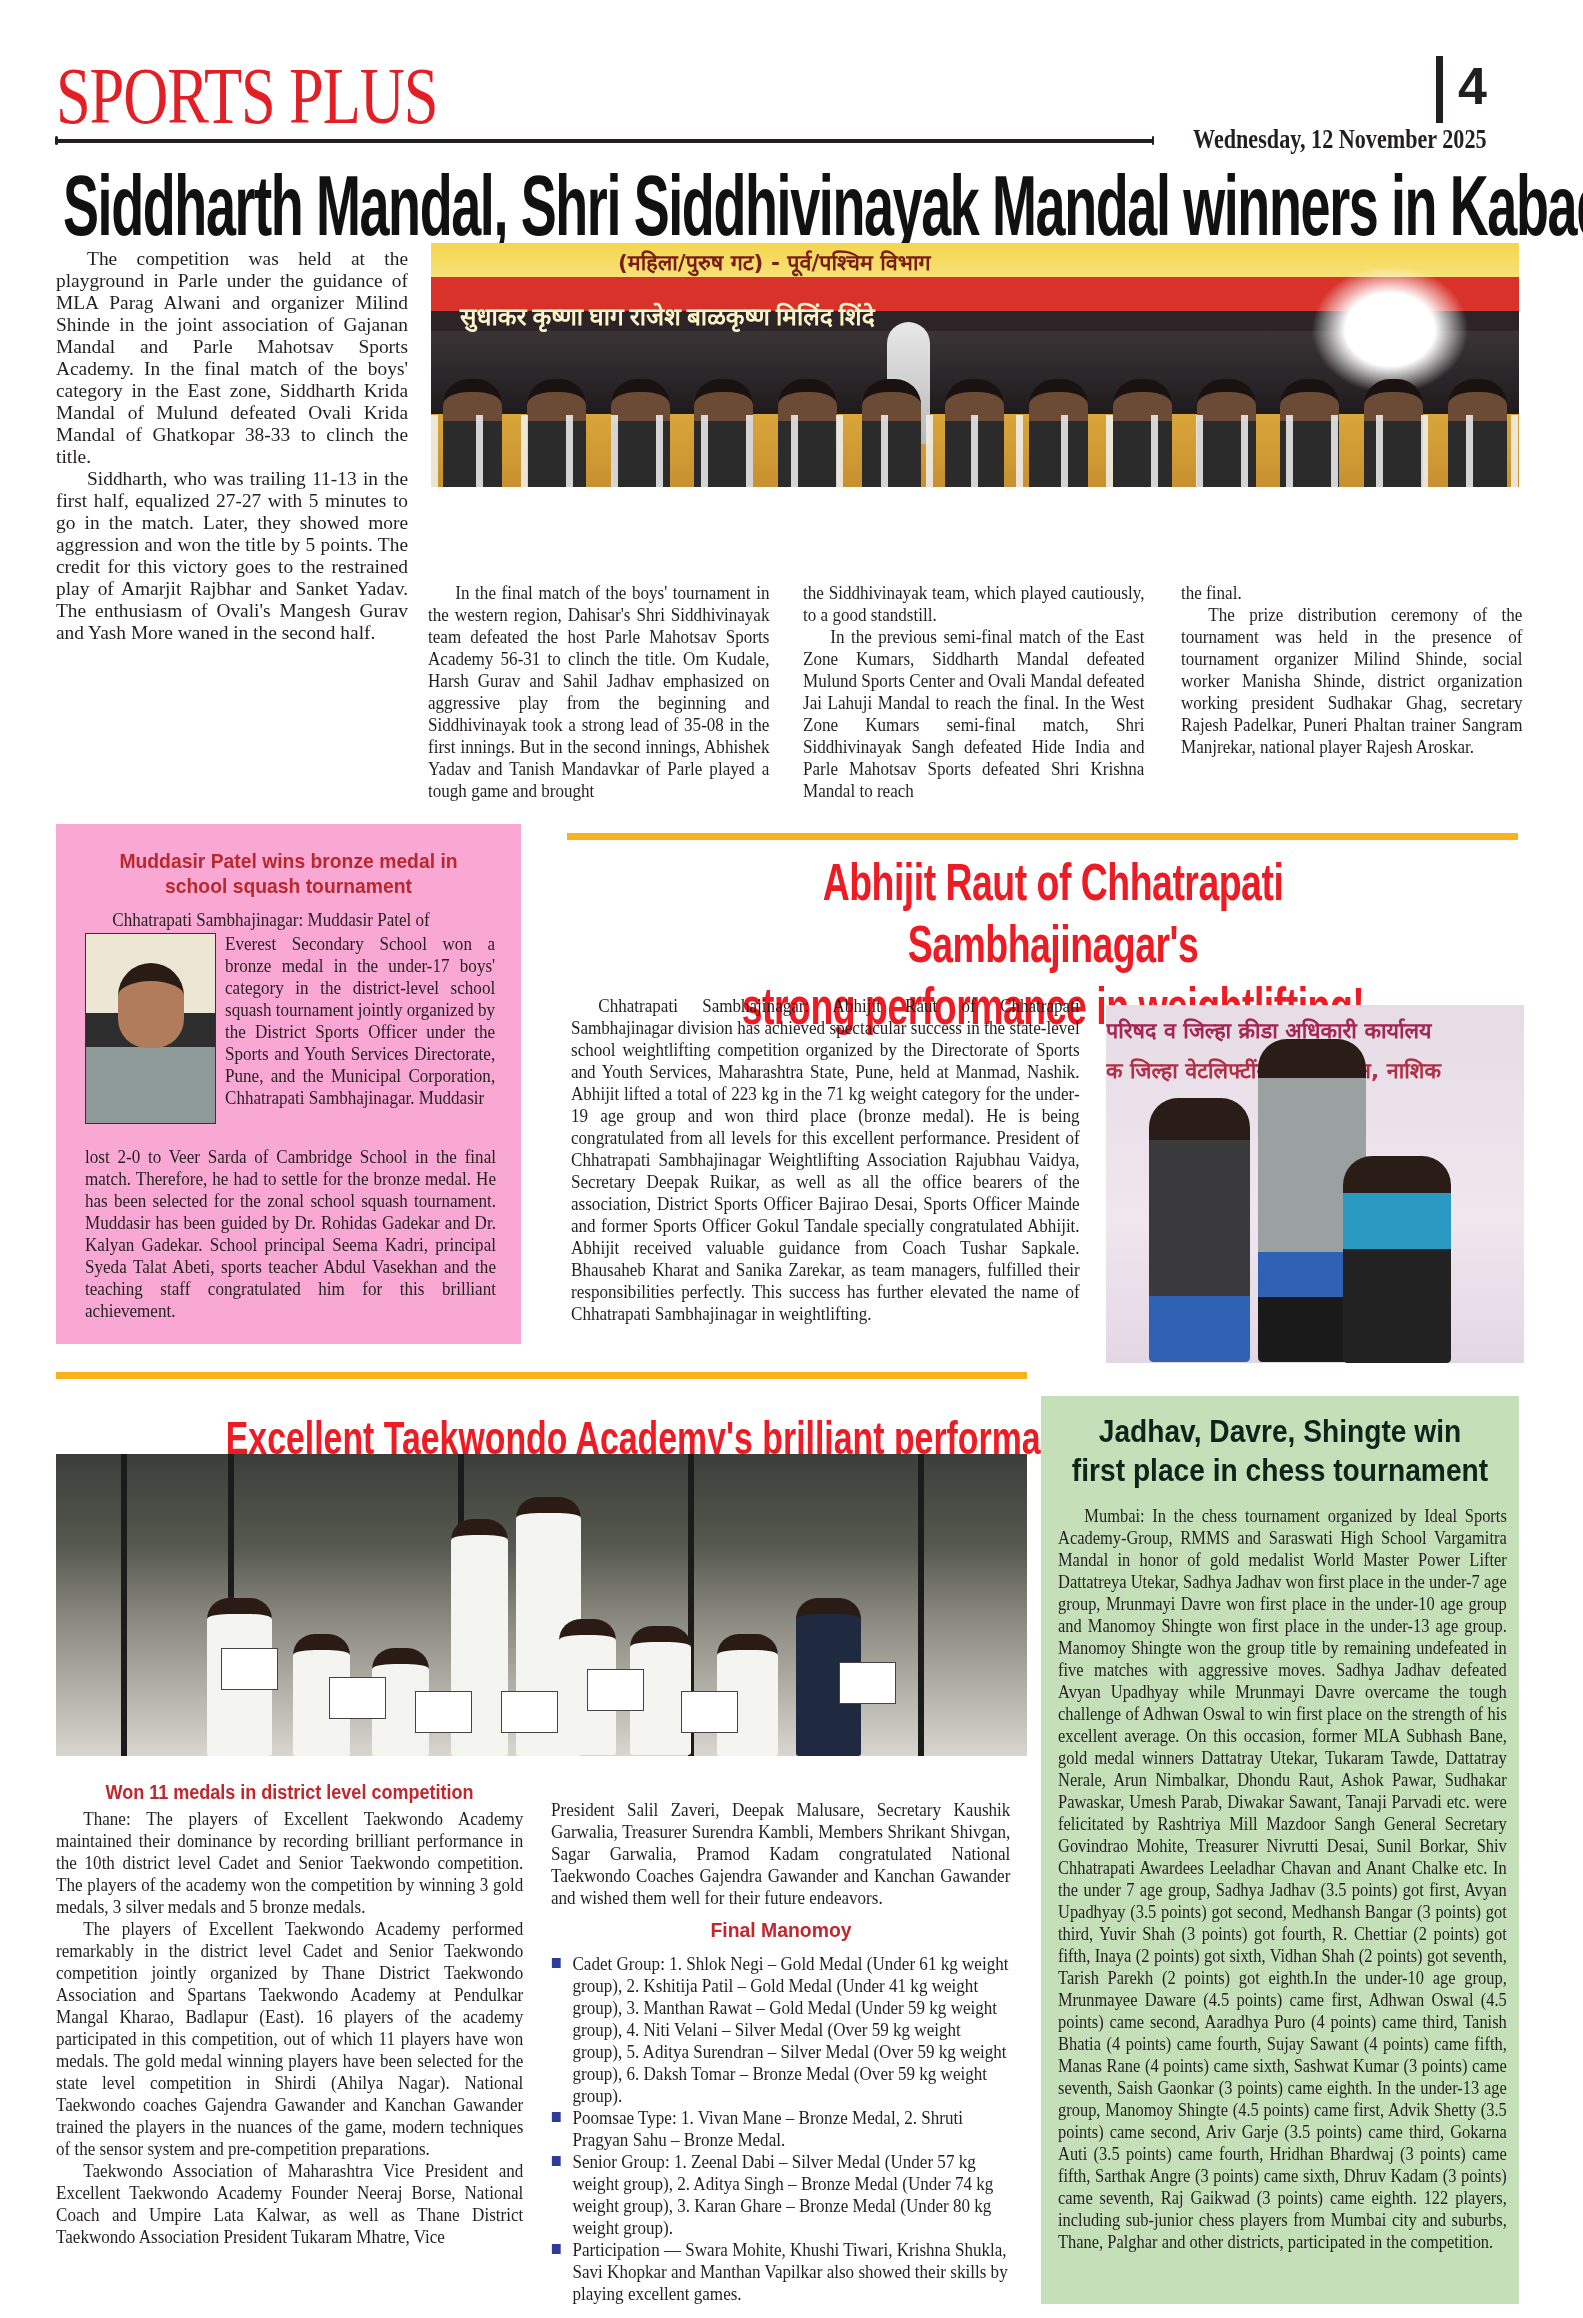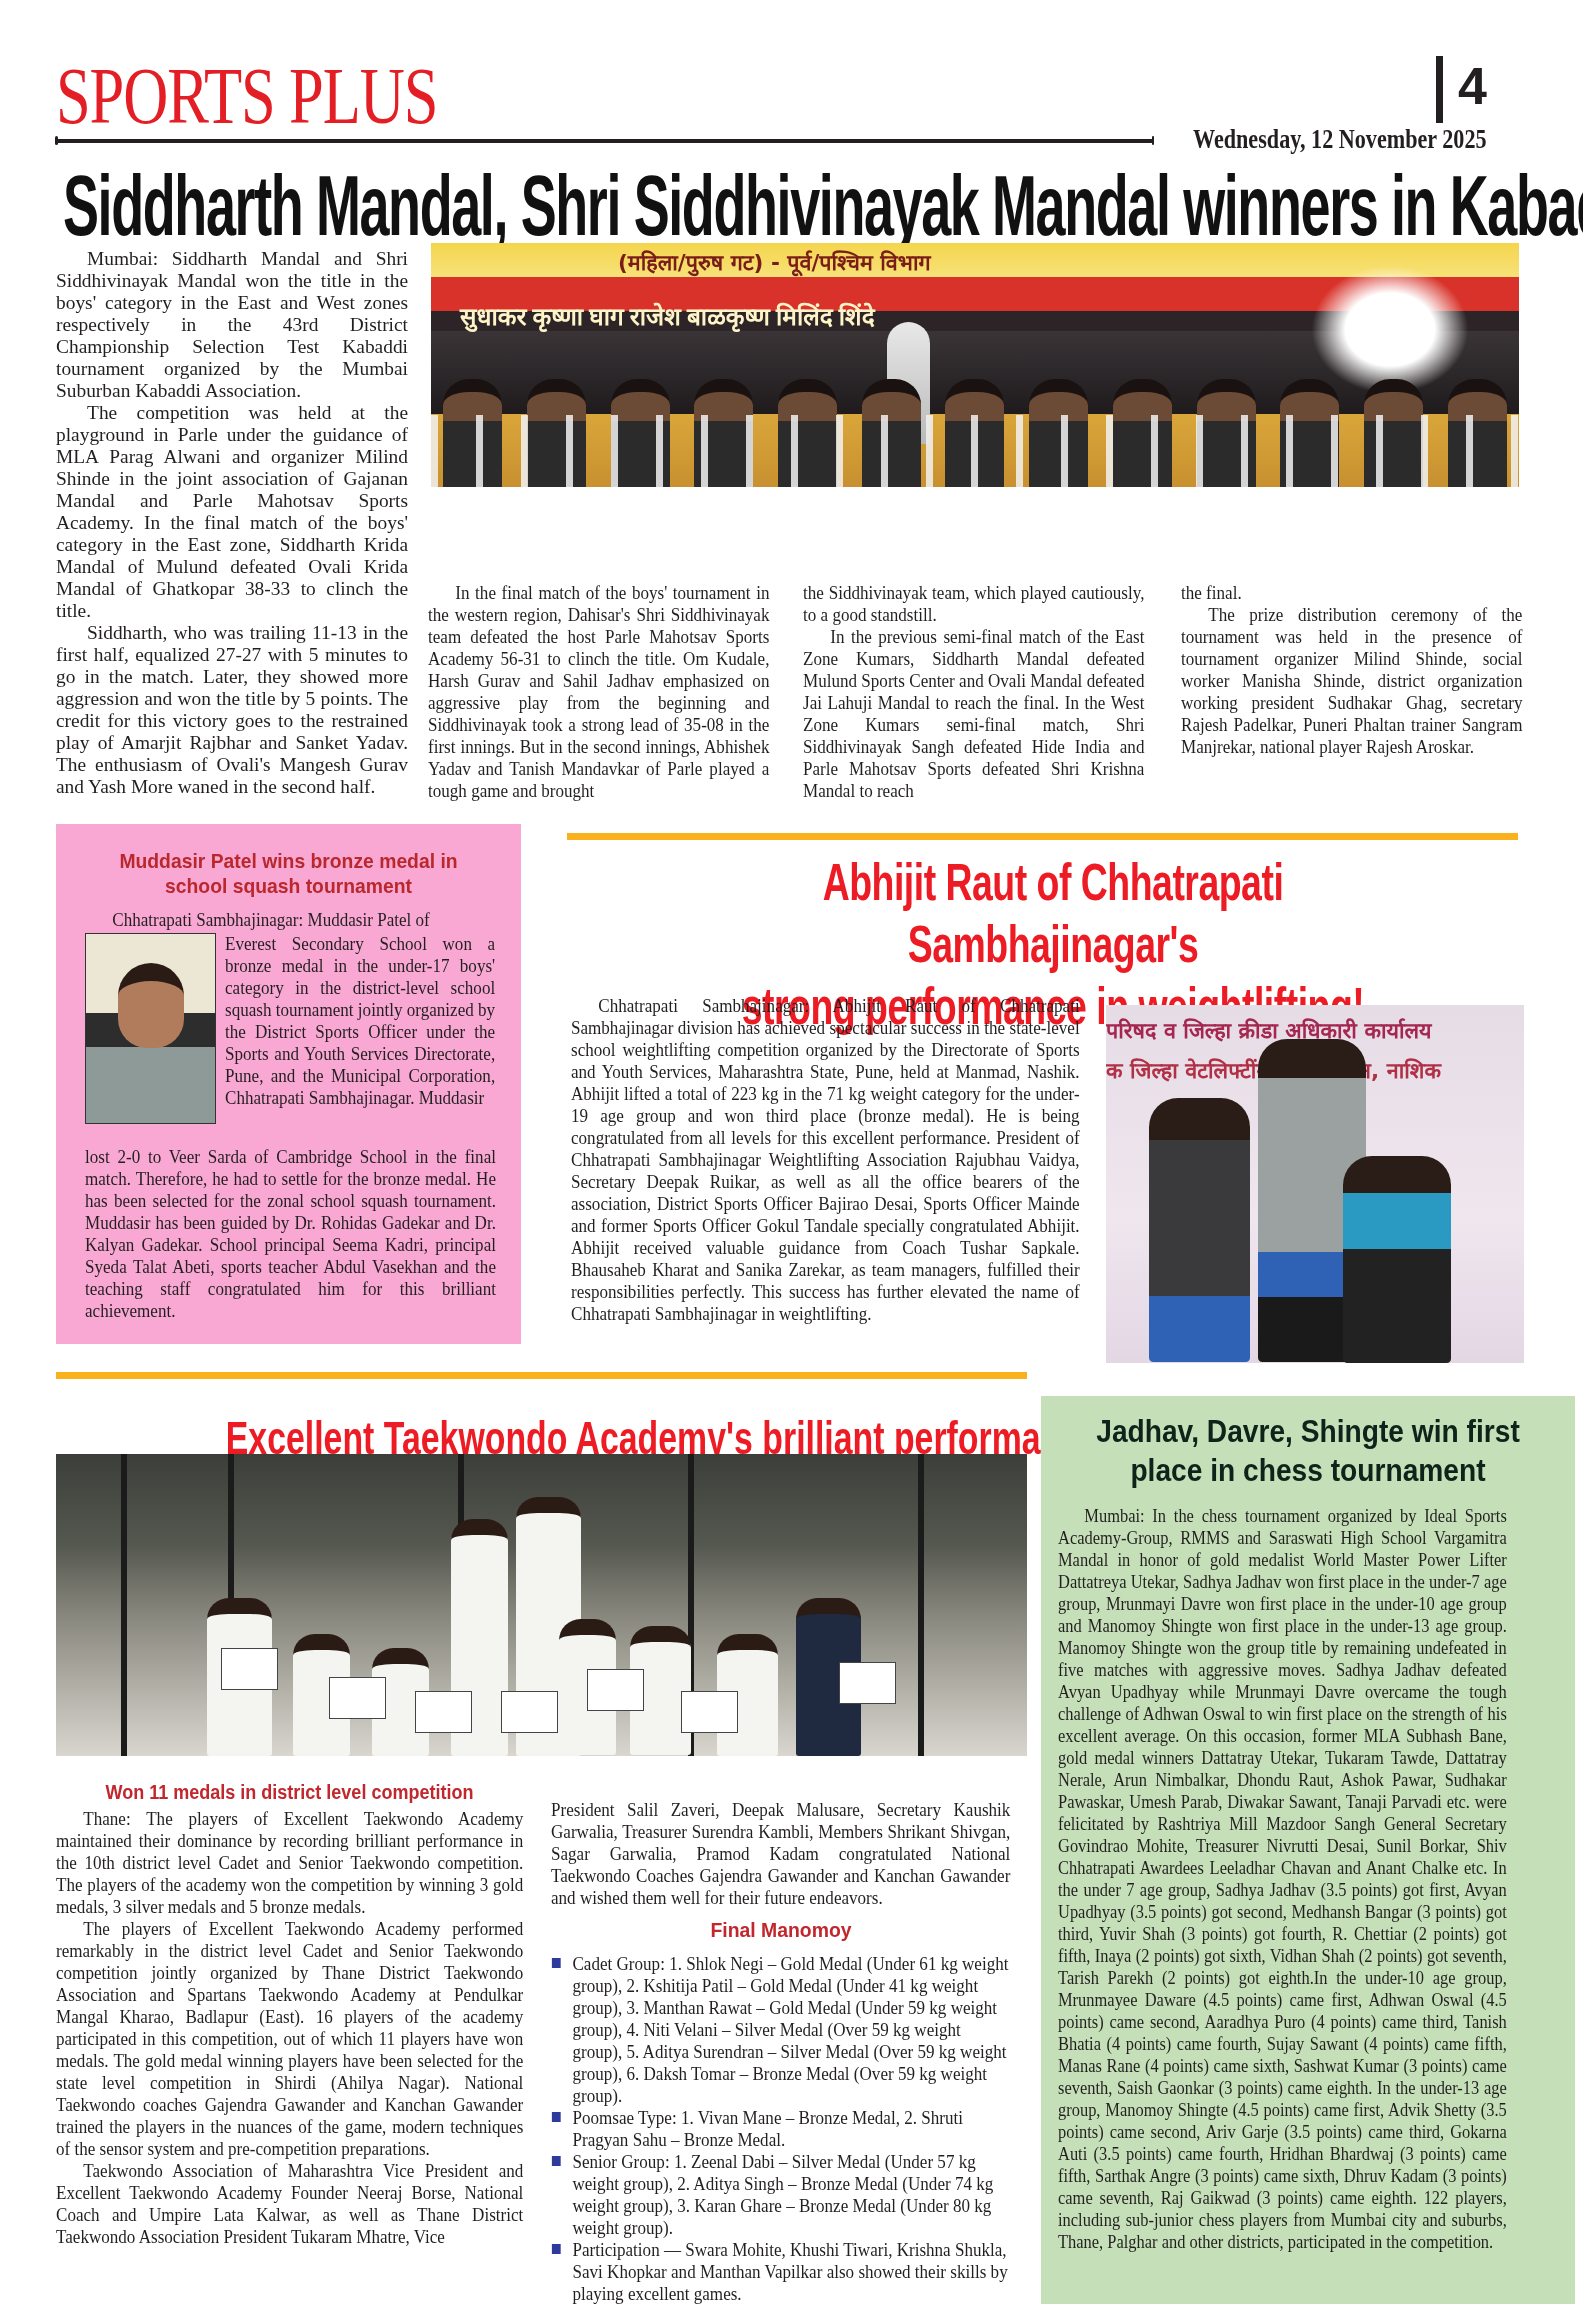--- a/index.html
+++ b/index.html
@@ -87,38 +87,37 @@
   .tk-photo .cert { position:absolute; width: 57px; height: 42px; background: #fff; border: 1.4px solid #444; }
   .tk-subhead { left: 56px; top: 1781px; width: 467px; text-align:center; color:#c1272d; font-family:"Liberation Sans", sans-serif; font-size: 20px; transform: scaleX(0.9); transform-origin: center top; }
   .tk-body1 { left: 56px; top: 1808px; width: 468px; }
   .tk-body2 { left: 551px; top: 1799px; width: 460px; }
   .final-title { left: 551px; top: 1919px; width: 460px; text-align:center; color:#c1272d; font-family:"Liberation Sans", sans-serif; font-size: 19.4px; }
   .results { left: 551px; top: 1953px; width: 460px; list-style: none; }
   .results li { position: relative; padding-left: 24.4px; font-size: 19.4px; line-height: 22px; }
   .results li .bullet { position:absolute; left: 1.4px; top: 5px; width: 10px; height: 10px; background:#2e3b9c; }
 
   
-  .chess-box { left: 1041px; top: 1396px; width: 534px; height: 908px; background: #c5e0b8; }
+  .chess-box { left: 1041px; top: 1396px; width: 478px; height: 908px; background: #c5e0b8; }
   .chess-title { position:absolute; left: 0; top: 16px; width: 100%; text-align:center; font-family:"Liberation Sans", sans-serif; font-weight: bold; font-size: 32px; line-height: 39px; color:#10231a; transform: scaleX(0.88); }
   .chess-body { position:absolute; left: 17px; top: 109px; width: 449px; }
   .chess-body .body-text { font-size: 18.7px; line-height: 22px; }
 </style>
 </head>
 <body>
 
 <div class="abs masthead-title">SPORTS PLUS</div>
 <div class="abs masthead-rule"></div>
 <div class="abs page-bar"></div>
 <div class="abs page-no">4</div>
 <div class="abs dateline">Wednesday, 12 November 2025</div>
 
 <h1 class="abs headline-main">Siddharth Mandal, Shri Siddhivinayak Mandal winners in Kabaddi</h1>
 
 <div class="abs body-text" style="left:56px; top:248px; width:352px;">
-  <p>Mumbai: Siddharth Mandal and Shri Siddhivinayak Mandal won the title in the boys' category in the East and West zones respectively in the 43rd District Championship Selection Test Kabaddi tournament organized by the Mumbai Suburban Kabaddi Association.</p>
   <p>The competition was held at the playground in Parle under the guidance of MLA Parag Alwani and organizer Milind Shinde in the joint association of Gajanan Mandal and Parle Mahotsav Sports Academy. In the final match of the boys' category in the East zone, Siddharth Krida Mandal of Mulund defeated Ovali Krida Mandal of Ghatkopar 38-33 to clinch the title.</p>
   <p>Siddharth, who was trailing 11-13 in the first half, equalized 27-27 with 5 minutes to go in the match. Later, they showed more aggression and won the title by 5 points. The credit for this victory goes to the restrained play of Amarjit Rajbhar and Sanket Yadav. The enthusiasm of Ovali's Mangesh Gurav and Yash More waned in the second half.</p>
 </div>
 
 <div class="abs photo kabaddi-photo">
   <div class="banner-text">(महिला/पुरुष गट) - पूर्व/पश्चिम विभाग</div>
   <div class="banner-text2">सुधाकर कृष्णा घाग   राजेश बाळकृष्ण   मिलिंद शिंदे</div>
   <div class="fade"></div>
   <div class="trophy"></div>
   <div class="players">

